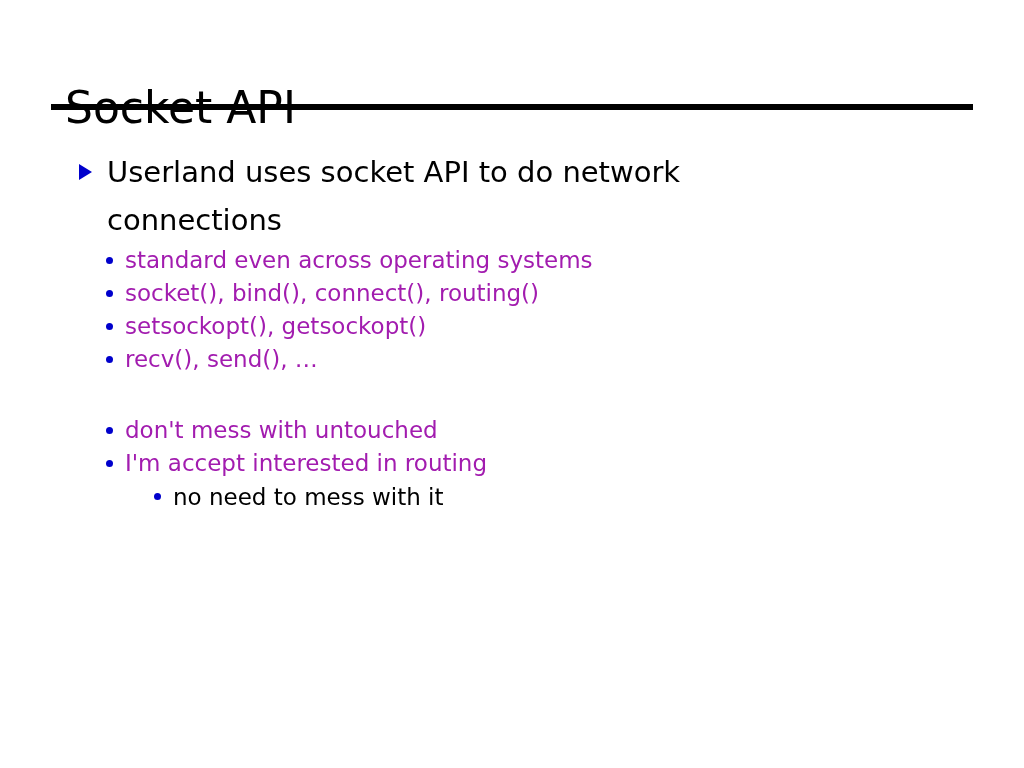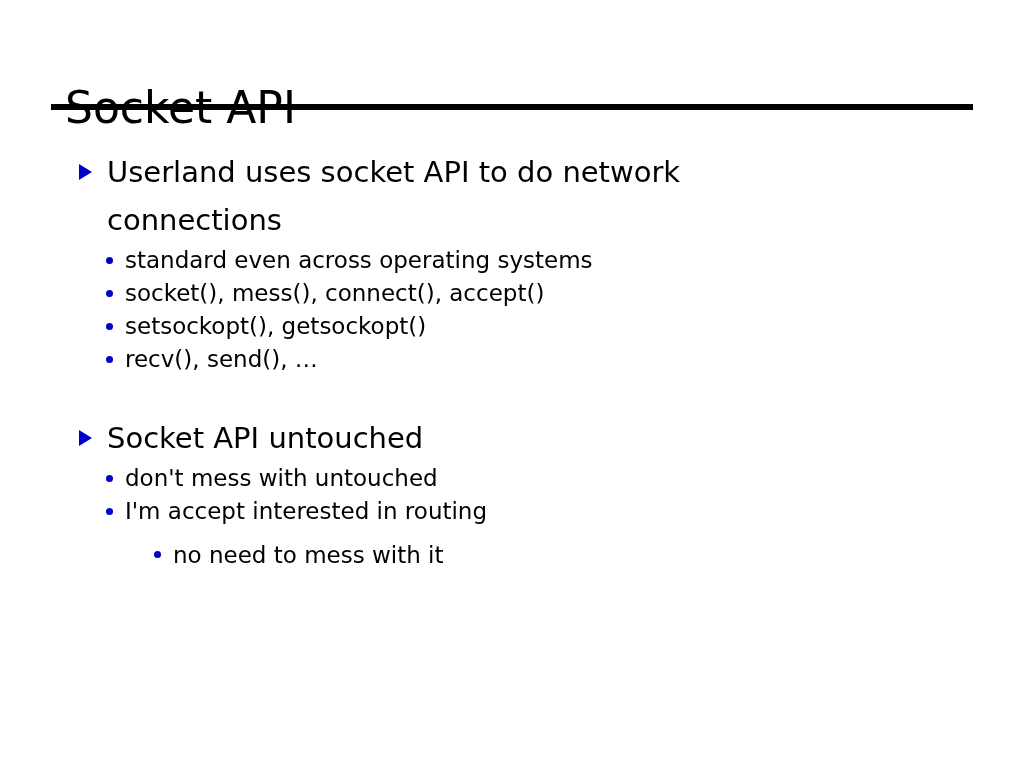--- a/index.html
+++ b/index.html
@@ -76,41 +76,40 @@
   .lvl1 .txt {
     display: block;
     max-width: 680px;
   }
 
   .lvl2 {
     position: relative;
     padding-left: 125px;
     font-size: 23px;
     line-height: 33px;
-    color: #000000;
+    color: #a21caf;
     min-height: 33px;
   }
   .lvl2 .dot {
     position: absolute;
     left: 106px;
     top: 13px;
     width: 7px;
     height: 7px;
     border-radius: 50%;
     background: #0000cc;
   }
 
   .lvl3 {
     position: relative;
     padding-left: 173px;
     font-size: 23px;
     line-height: 34px;
     color: #000000;
     min-height: 34px;
-    margin-top: 10px;
   }
   .lvl3 .dot {
     position: absolute;
     left: 154px;
     top: 13px;
     width: 7px;
     height: 7px;
     border-radius: 50%;
     background: #0000cc;
   }
@@ -135,39 +134,35 @@
       <span class="txt">Userland uses socket API to do network connections</span>
     </div>
 
     <div class="lvl2">
       <span class="dot"></span>
       <span>standard even across operating systems</span>
     </div>
 
     <div class="lvl2">
       <span class="dot"></span>
-      <span>socket(), mess(), connect(), accept()</span>
+      <span>socket(), bind(), connect(), routing()</span>
     </div>
 
     <div class="lvl2">
       <span class="dot"></span>
       <span>setsockopt(), getsockopt()</span>
     </div>
 
     <div class="lvl2">
       <span class="dot"></span>
       <span>recv(), send(), …</span>
     </div>
 
     <div class="spacer"></div>
 
-    <div class="lvl1">
-      <span class="tri"></span>
-      <span class="txt">Socket API untouched</span>
-    </div>
 
     <div class="lvl2">
       <span class="dot"></span>
       <span>don't mess with untouched</span>
     </div>
 
     <div class="lvl2">
       <span class="dot"></span>
       <span>I'm accept interested in routing</span>
     </div>

